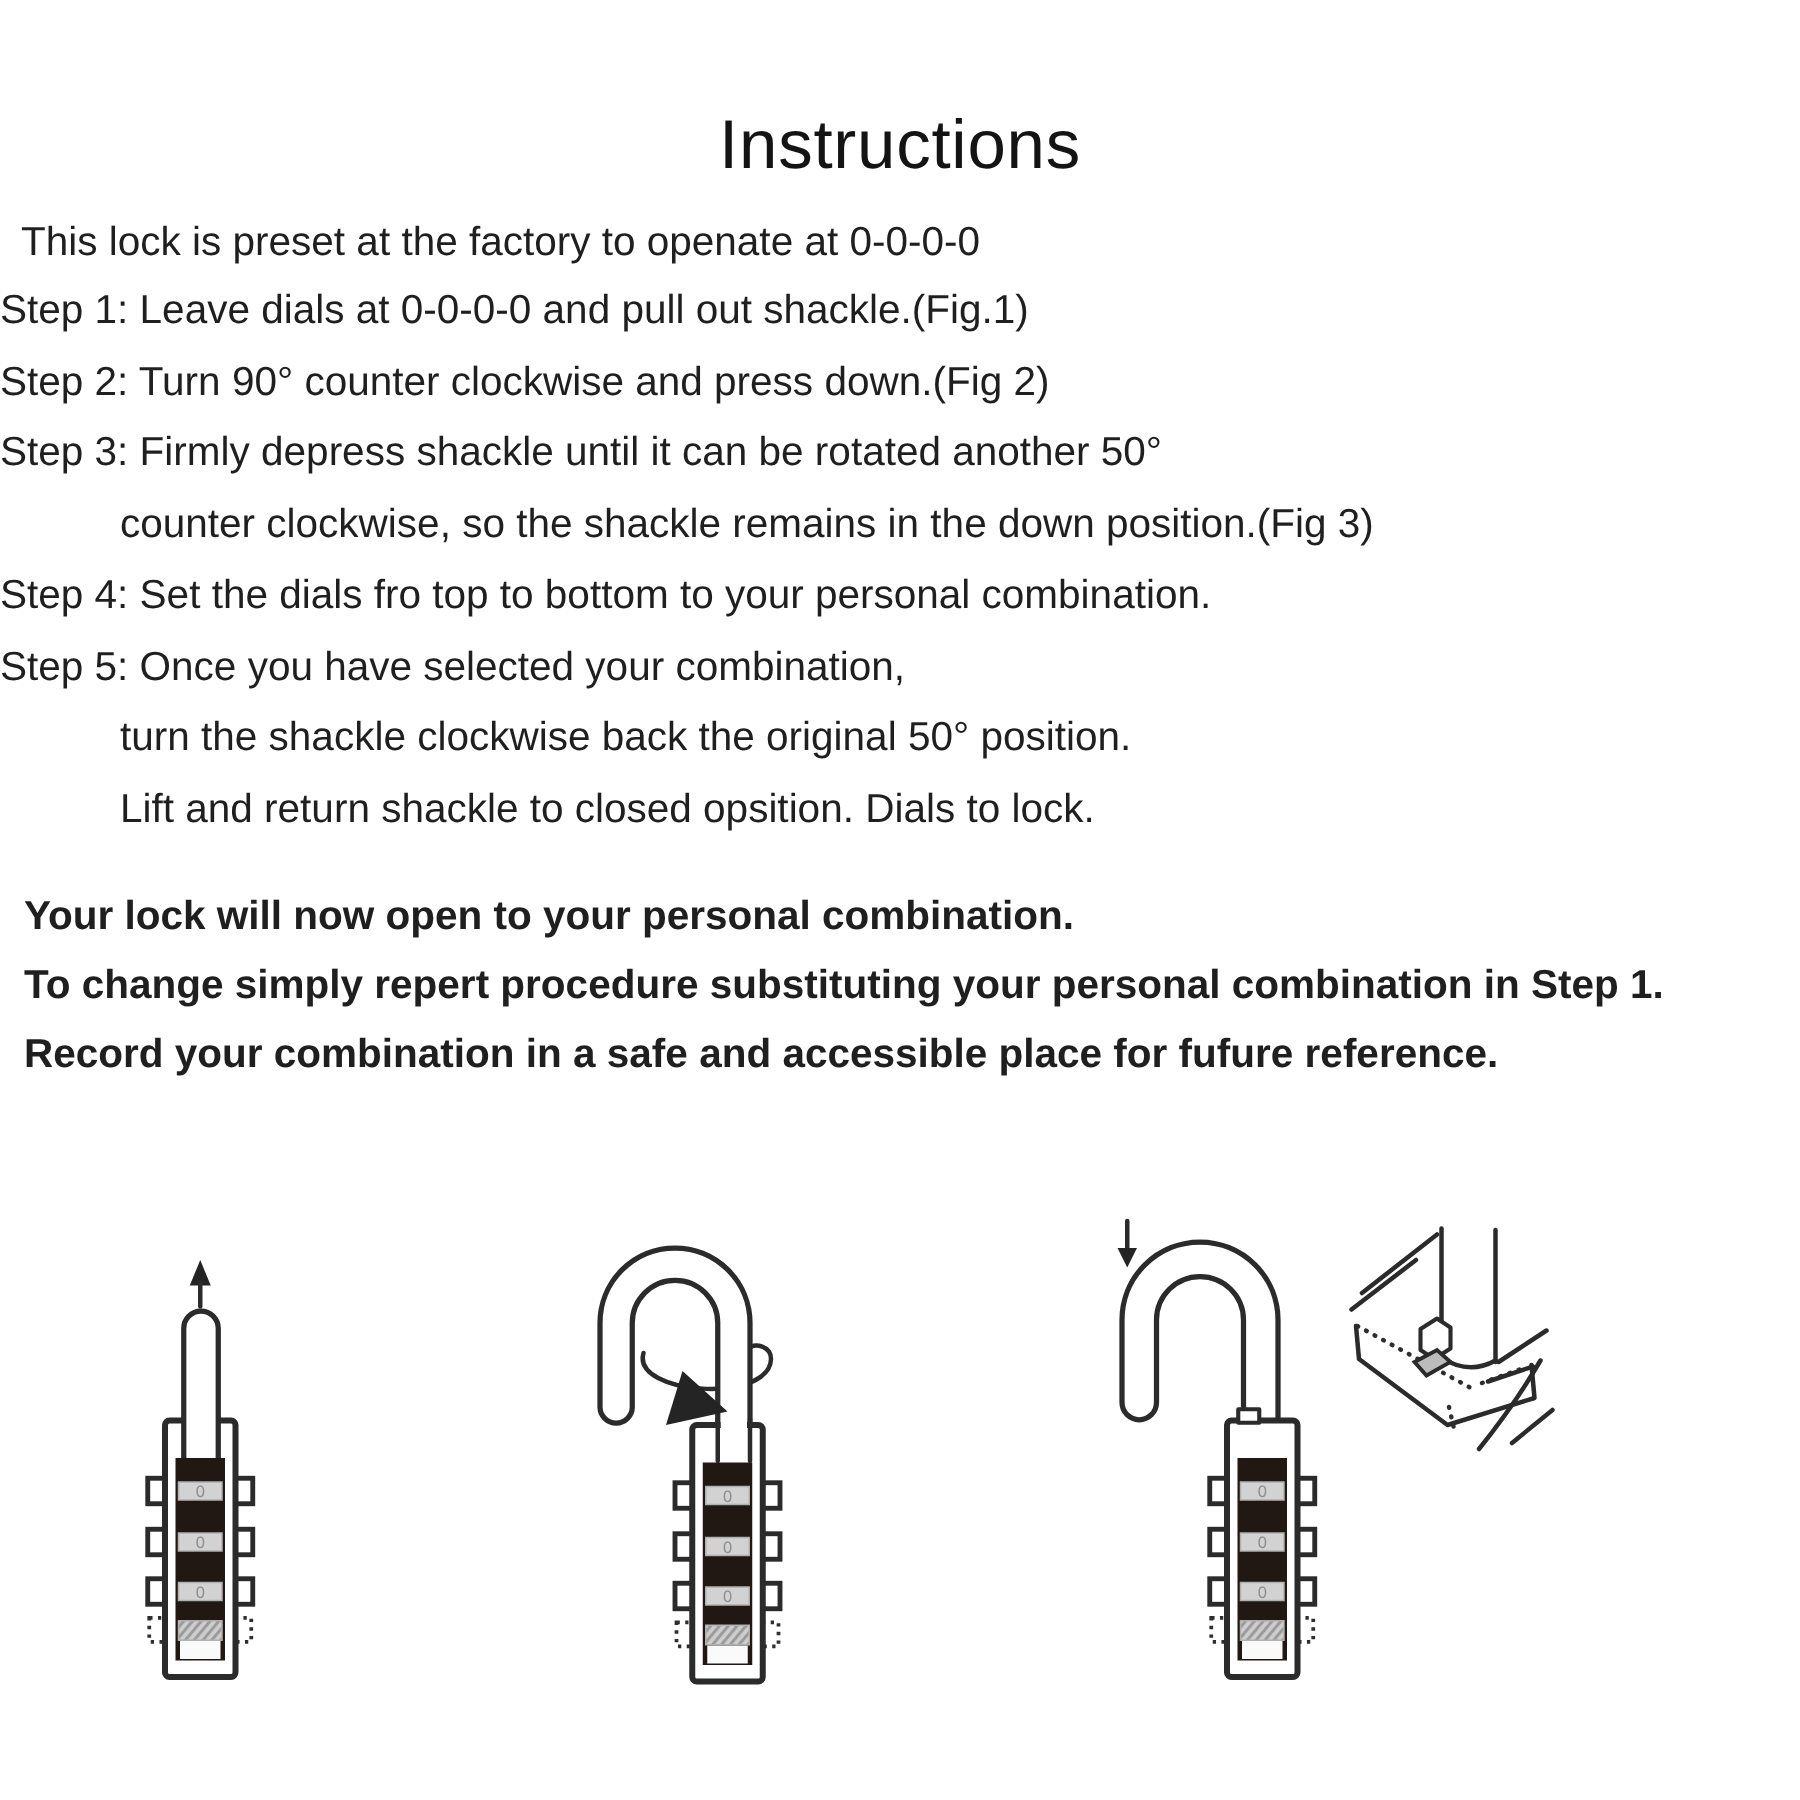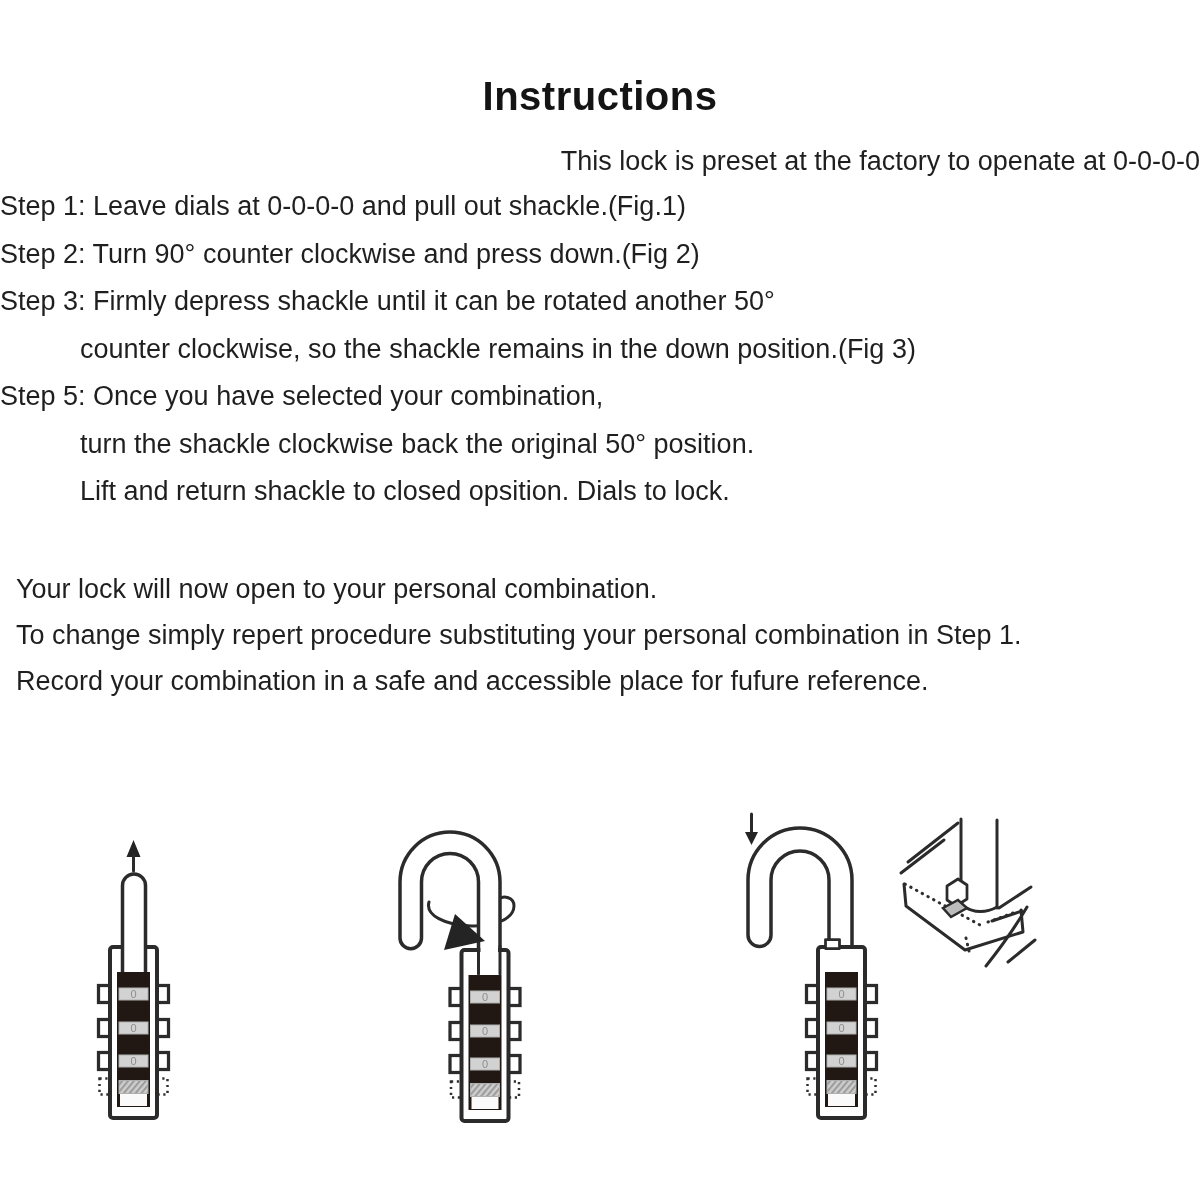--- a/index.html
+++ b/index.html
@@ -7,44 +7,44 @@
     width: 1200px; height: 1200px;
     background: #ffffff;
     color: #1f1f1f;
     font-family: "Liberation Sans", sans-serif;
     position: relative;
     overflow: hidden;
   }
   h1.title {
     margin: 70px 0 0 0;
     text-align: center;
-    font-size: 40px;
+    font-size: 46px;
     line-height: 52px;
-    font-weight: bold;
+    font-weight: normal;
     color: #141414;
     letter-spacing: 0.5px;
   }
-  .intro { margin: 20px 0 0 0; text-align: right; }
+  .intro { margin: 20px 0 0 0; }
   .intro p {
     margin: 0;
     padding-left: 14px;
     font-size: 27px;
     line-height: 38px;
     white-space: nowrap;
   }
   .steps { margin: 3px 0 0 0; }
   .steps p {
     margin: 0;
     padding-left: 0;
     font-size: 27px;
     line-height: 47.5px;
     white-space: nowrap;
   }
   .steps p.indent { padding-left: 80px; }
-  .outro { margin: 50px 0 0 0; }
+  .outro { margin: 24px 0 0 0; font-weight: bold; }
   .outro p {
     margin: 0;
     padding-left: 16px;
     font-size: 27px;
     line-height: 46px;
     white-space: nowrap;
   }
   svg.figs {
     position: absolute;
     left: 0; top: 800px;
@@ -70,20 +70,21 @@
 
 <div class="intro">
   <p>This lock is preset at the factory to openate at 0-0-0-0</p>
 </div>
 
 <div class="steps">
   <p>Step 1: Leave dials at 0-0-0-0 and pull out shackle.(Fig.1)</p>
   <p>Step 2: Turn 90° counter clockwise and press down.(Fig 2)</p>
   <p>Step 3: Firmly depress shackle until it can be rotated another 50°</p>
   <p class="indent">counter clockwise, so the shackle remains in the down position.(Fig 3)</p>
+  <p>Step 4: Set the dials fro top to bottom to your personal combination.</p>
   <p>Step 5: Once you have selected your combination,</p>
   <p class="indent">turn the shackle clockwise back the original 50° position.</p>
   <p class="indent">Lift and return shackle to closed opsition. Dials to lock.</p>
 </div>
 
 <div class="outro">
   <p>Your lock will now open to your personal combination.</p>
   <p>To change simply repert procedure substituting your personal combination in Step 1.</p>
   <p>Record your combination in a safe and accessible place for fufure reference.</p>
 </div>

